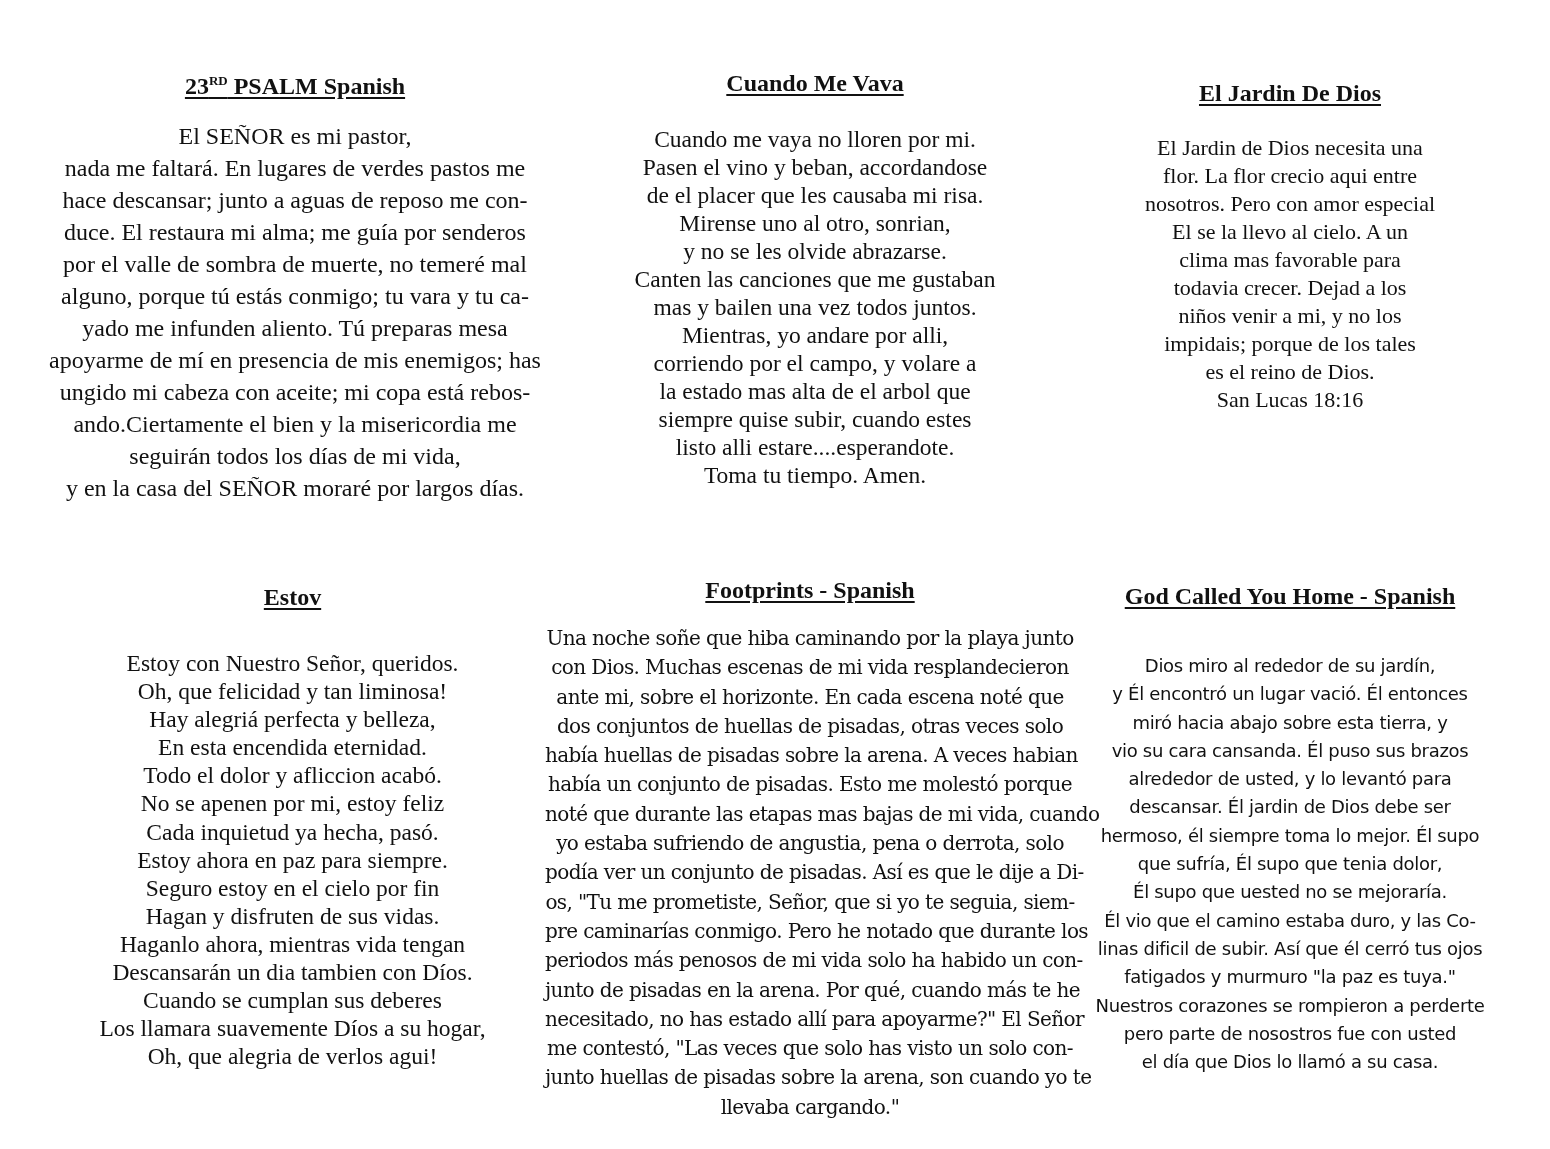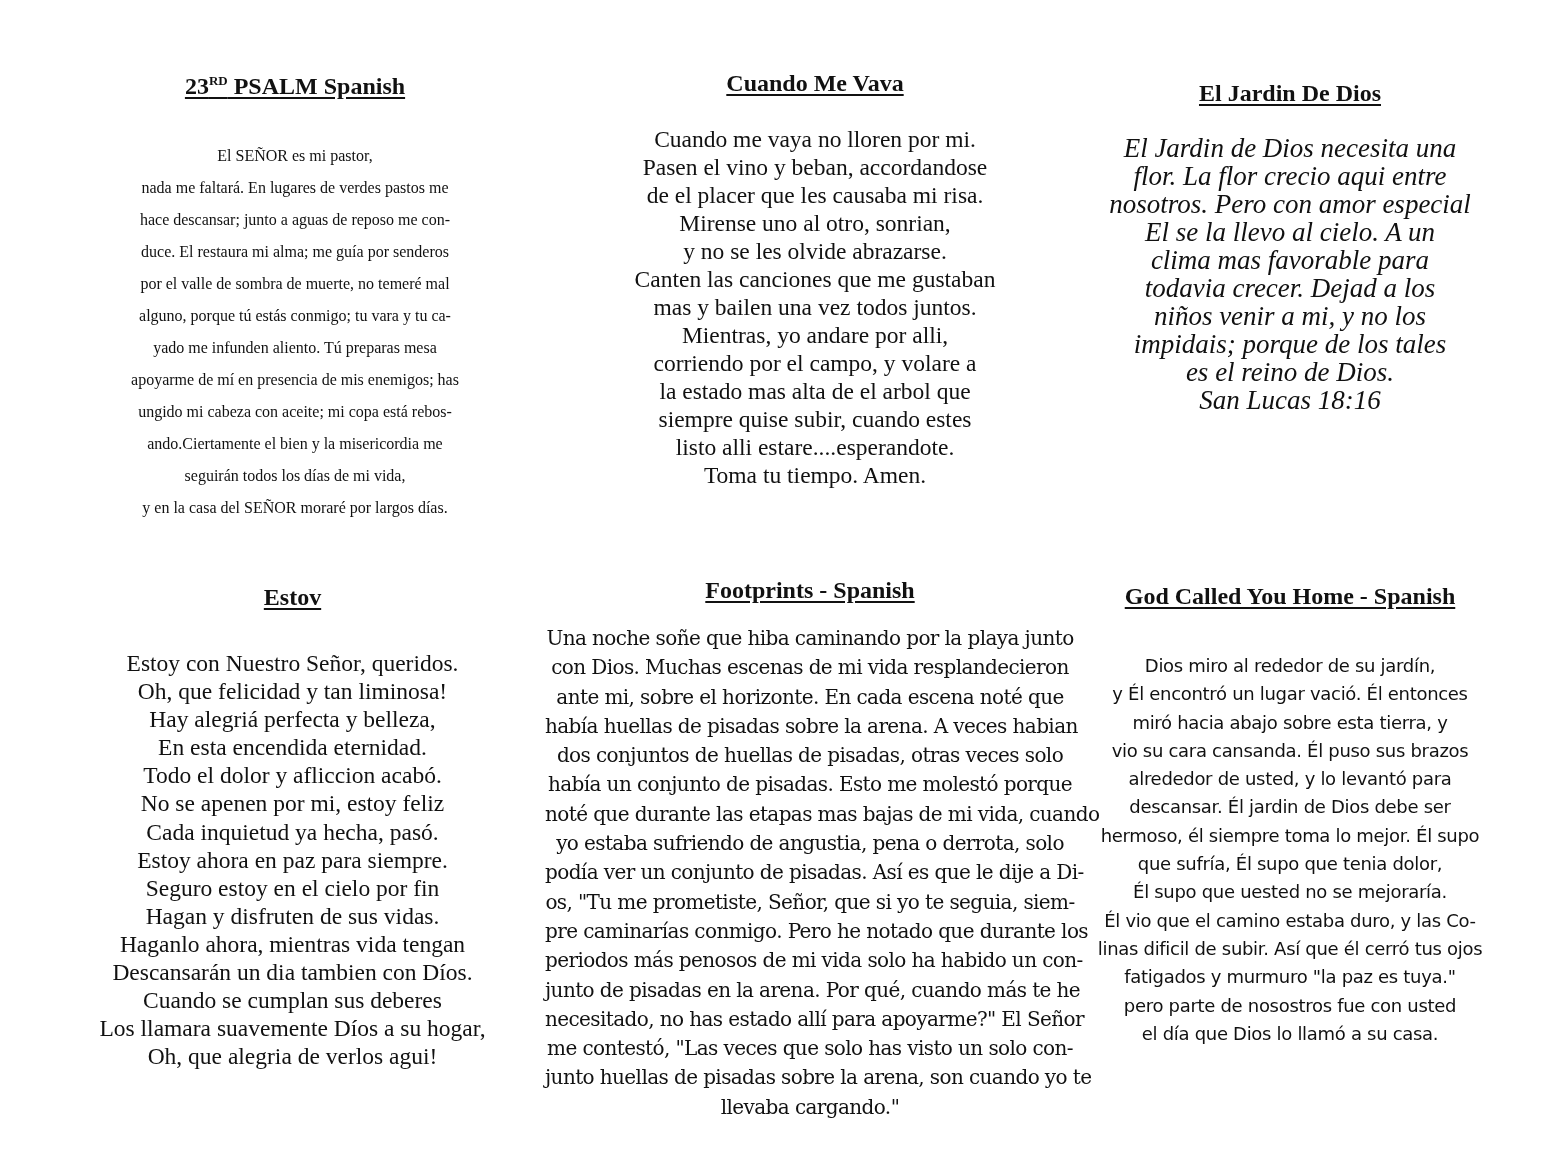--- a/index.html
+++ b/index.html
@@ -12,29 +12,29 @@
     .title {
       font-weight: bold; text-decoration: underline; text-decoration-thickness: 2px;
       text-underline-offset: 3px; font-size: 24px; line-height: 28px; margin: 15px;
     }
     .title sup { font-size: 13px; vertical-align: 9px; }
     .body { margin: 0; }
     .line { display: block; white-space: nowrap; }
 
     
     #p1 { left: 40px; top: 52px; width: 510px; }
-    #p1 .body { margin-top: 40px; font-size: 16px; line-height: 32px; text-align: center; }
+    #p1 .body { margin-top: 20px; font-size: 24px; line-height: 32px; text-align: center; }
 
     
     #p2 { left: 600px; top: 54px; width: 430px; }
     #p2 .body { margin-top: 28px; font-size: 23.5px; line-height: 28px; }
 
     
     #p3 { left: 1100px; top: 64px; width: 380px; }
-    #p3 .body { margin-top: 27px; font-size: 27px; line-height: 28px; font-style: italic; }
+    #p3 .body { margin-top: 27px; font-size: 22px; line-height: 28px; }
 
     
     #p4 { left: 60px; top: 568px; width: 465px; }
     #p4 .body { margin-top: 38px; font-size: 23.5px; line-height: 28.1px; }
 
     
     #p5 { left: 545px; top: 561px; width: 530px; }
     #p5 .body { margin-top: 20px; font-size: 20px; line-height: 29.3px; font-family: "DejaVu Serif", serif; letter-spacing: -0.6px; }
 
     
@@ -117,22 +117,22 @@
     <span class="line">Oh, que alegria de verlos agui!</span>
   </div>
 </div>
 
 <div class="panel" id="p5">
   <h2 class="title">Footprints - Spanish</h2>
   <div class="body">
     <span class="line">Una noche soñe que hiba caminando por la playa junto</span>
     <span class="line">con Dios. Muchas escenas de mi vida resplandecieron</span>
     <span class="line">ante mi, sobre el horizonte. En cada escena noté que</span>
+    <span class="line">dos conjuntos de huellas de pisadas, otras veces solo</span>
     <span class="line">había huellas de pisadas sobre la arena. A veces habian</span>
-    <span class="line">dos conjuntos de huellas de pisadas, otras veces solo</span>
     <span class="line">había un conjunto de pisadas. Esto me molestó porque</span>
     <span class="line">noté que durante las etapas mas bajas de mi vida, cuando</span>
     <span class="line">yo estaba sufriendo de angustia, pena o derrota, solo</span>
     <span class="line">podía ver un conjunto de pisadas. Así es que le dije a Di-</span>
     <span class="line">os, "Tu me prometiste, Señor, que si yo te seguia, siem-</span>
     <span class="line">pre caminarías conmigo. Pero he notado que durante los</span>
     <span class="line">periodos más penosos de mi vida solo ha habido un con-</span>
     <span class="line">junto de pisadas en la arena. Por qué, cuando más te he</span>
     <span class="line">necesitado, no has estado allí para apoyarme?" El Señor</span>
     <span class="line">me contestó, "Las veces que solo has visto un solo con-</span>
@@ -149,16 +149,17 @@
     <span class="line">miró hacia abajo sobre esta tierra, y</span>
     <span class="line">vio su cara cansanda. Él puso sus brazos</span>
     <span class="line">alrededor de usted, y lo levantó para</span>
     <span class="line">descansar. Él jardin de Dios debe ser</span>
     <span class="line">hermoso, él siempre toma lo mejor. Él supo</span>
     <span class="line">que sufría, Él supo que tenia dolor,</span>
     <span class="line">Él supo que uested no se mejoraría.</span>
     <span class="line">Él vio que el camino estaba duro, y las Co-</span>
     <span class="line">linas dificil de subir. Así que él cerró tus ojos</span>
     <span class="line">fatigados y murmuro "la paz es tuya."</span>
+    <span class="line">Nuestros corazones se rompieron a perderte</span>
     <span class="line">pero parte de nosostros fue con usted</span>
     <span class="line">el día que Dios lo llamó a su casa.</span>
   </div>
 </div>
 
 </body></html>

